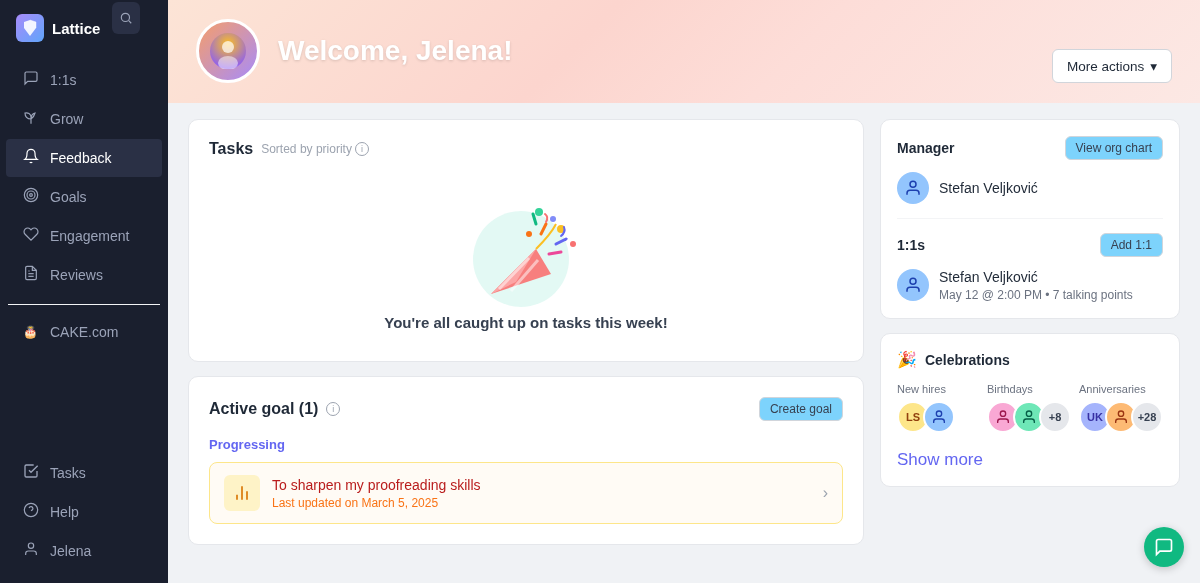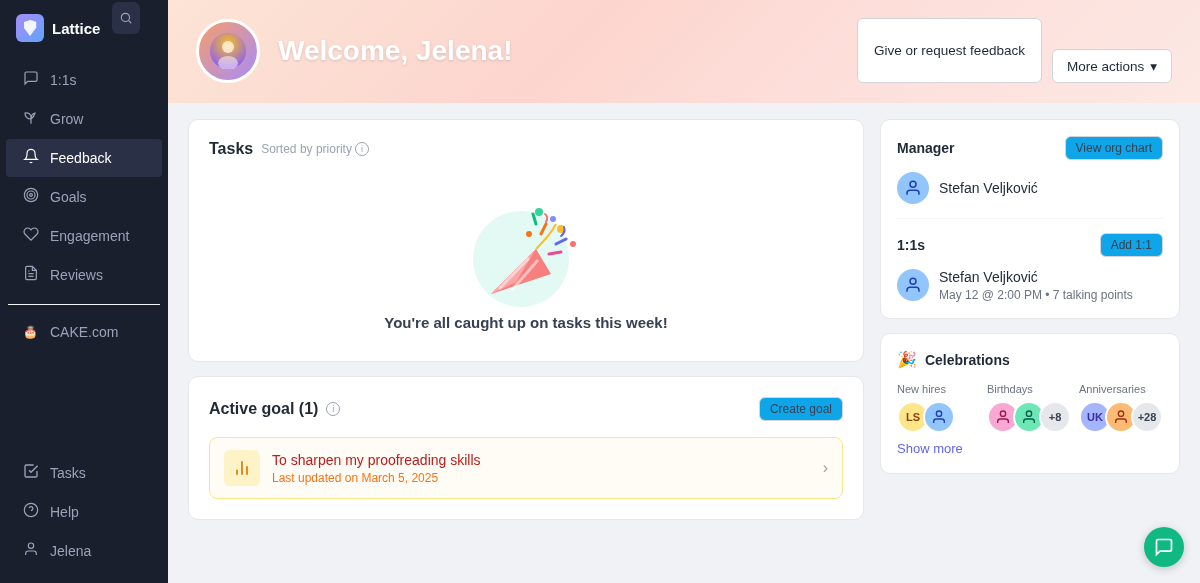--- a/index.html
+++ b/index.html
@@ -268,21 +268,21 @@
       margin-bottom: 14px;
     }
     .manager-header {
       display: flex;
       align-items: center;
       justify-content: space-between;
       margin-bottom: 12px;
     }
     .manager-title { font-size: 14px; font-weight: 600; color: #1f2937; }
     .btn-small {
-      background: #0ea5e9;
+      background: #7dd3fc;
       border: 1.5px solid #d1d5db;
       border-radius: 6px;
       padding: 4px 10px;
       font-size: 12px;
       cursor: pointer;
       color: #374151;
       font-weight: 500;
     }
     .person-row {
       display: flex;
@@ -353,25 +353,25 @@
       color: #374151;
       font-size: 11px;
       font-weight: 600;
       display: flex;
       align-items: center;
       justify-content: center;
       margin-left: -6px;
       border: 2px solid #fff;
     }
     .show-more {
-      font-size: 13px;
+      font-size: 17px;
       color: #6366f1;
       font-weight: 500;
       cursor: pointer;
-      margin-top: 8px;
+      margin-top: 17px;
       display: inline-block;
       text-align: center;
     }
 
     
     .feedback-bubble {
       position: fixed;
       bottom: 16px;
       right: 16px;
       width: 40px;
@@ -533,21 +533,20 @@
               <stop offset="100%" stop-color="#8b5cf6"></stop>
             </radialGradient>
           </defs>
           <circle cx="18" cy="14" r="6" fill="rgba(255,255,255,0.7)"></circle>
           <ellipse cx="18" cy="30" rx="10" ry="7" fill="rgba(255,255,255,0.5)"></ellipse>
         </svg>
       </div>
       <h1 class="welcome-text">Welcome, Jelena!</h1>
     </div>
     <div class="header-actions">
-      <button class="btn-outline">Give or request feedback</button>
       <button class="btn-primary-outline">
         <span>More actions</span>
         <span>▾</span>
       </button>
     </div>
   </div>
 
   <div class="content">
     <div class="content-main">
 
@@ -591,20 +590,21 @@
         </div>
       </div>
 
       <div class="card">
         <div class="card-title-row">
           <span class="card-title">Active goal (1)</span>
           <span class="info-icon">i</span>
           <div style="flex:1"></div>
           <button class="btn-small">Create goal</button>
         </div>
+        <div class="goal-status">Progressing</div>
         <div class="goal-item">
           <div class="goal-icon">
             <svg width="20" height="20" viewBox="0 0 24 24" fill="none" stroke="#d97706" stroke-width="2">
               <line x1="18" y1="20" x2="18" y2="10"></line>
                 <line x1="12" y1="20" x2="12" y2="4"></line>
                 <line x1="6" y1="20" x2="6" y2="14"></line>
             </svg>
           </div>
           <div class="goal-content">
             <div class="goal-title">To sharpen my proofreading skills</div>

